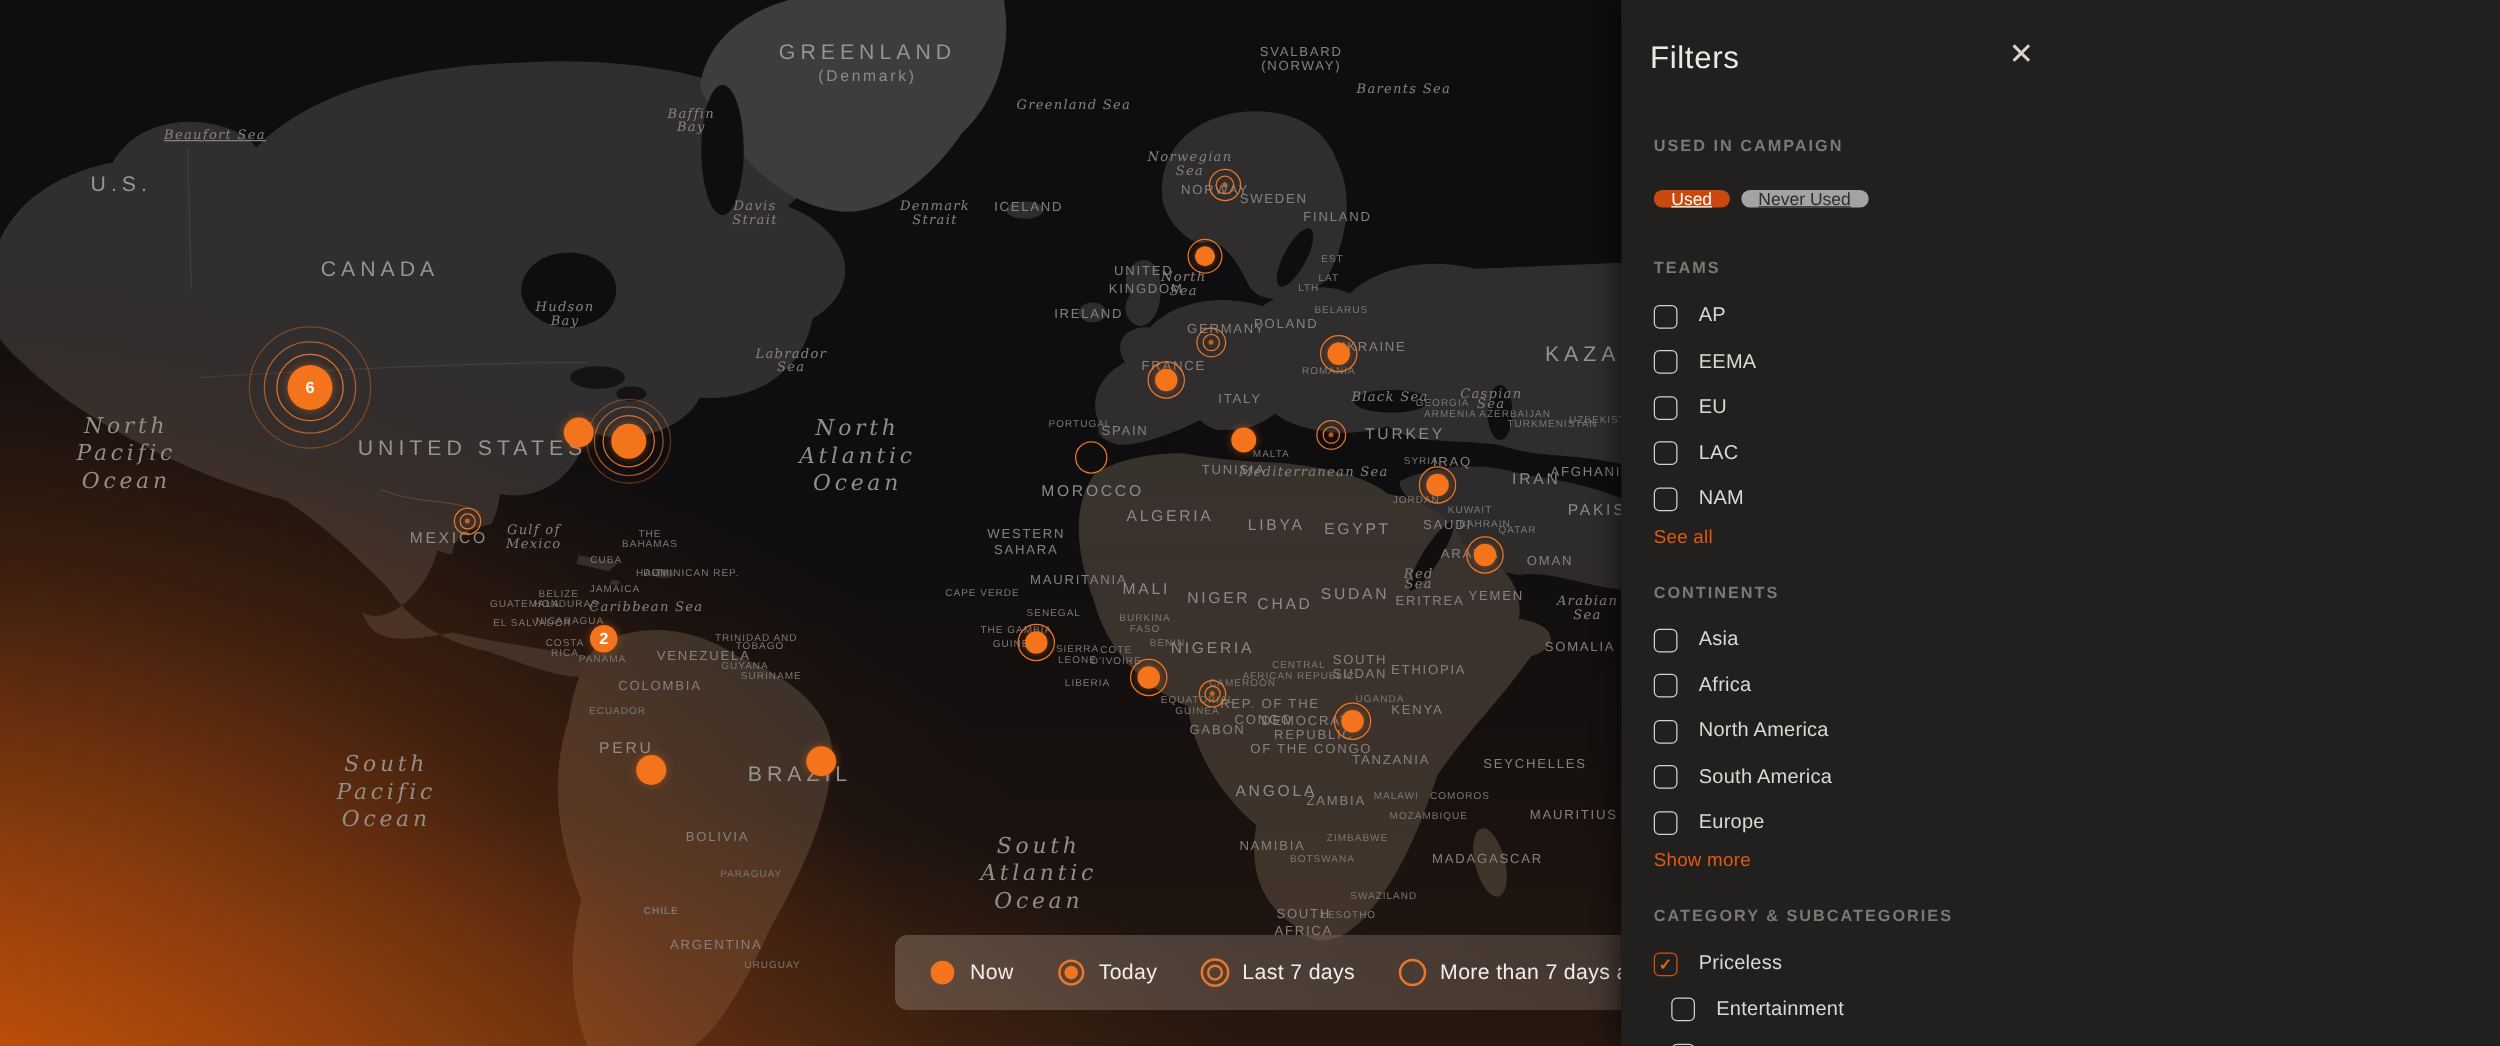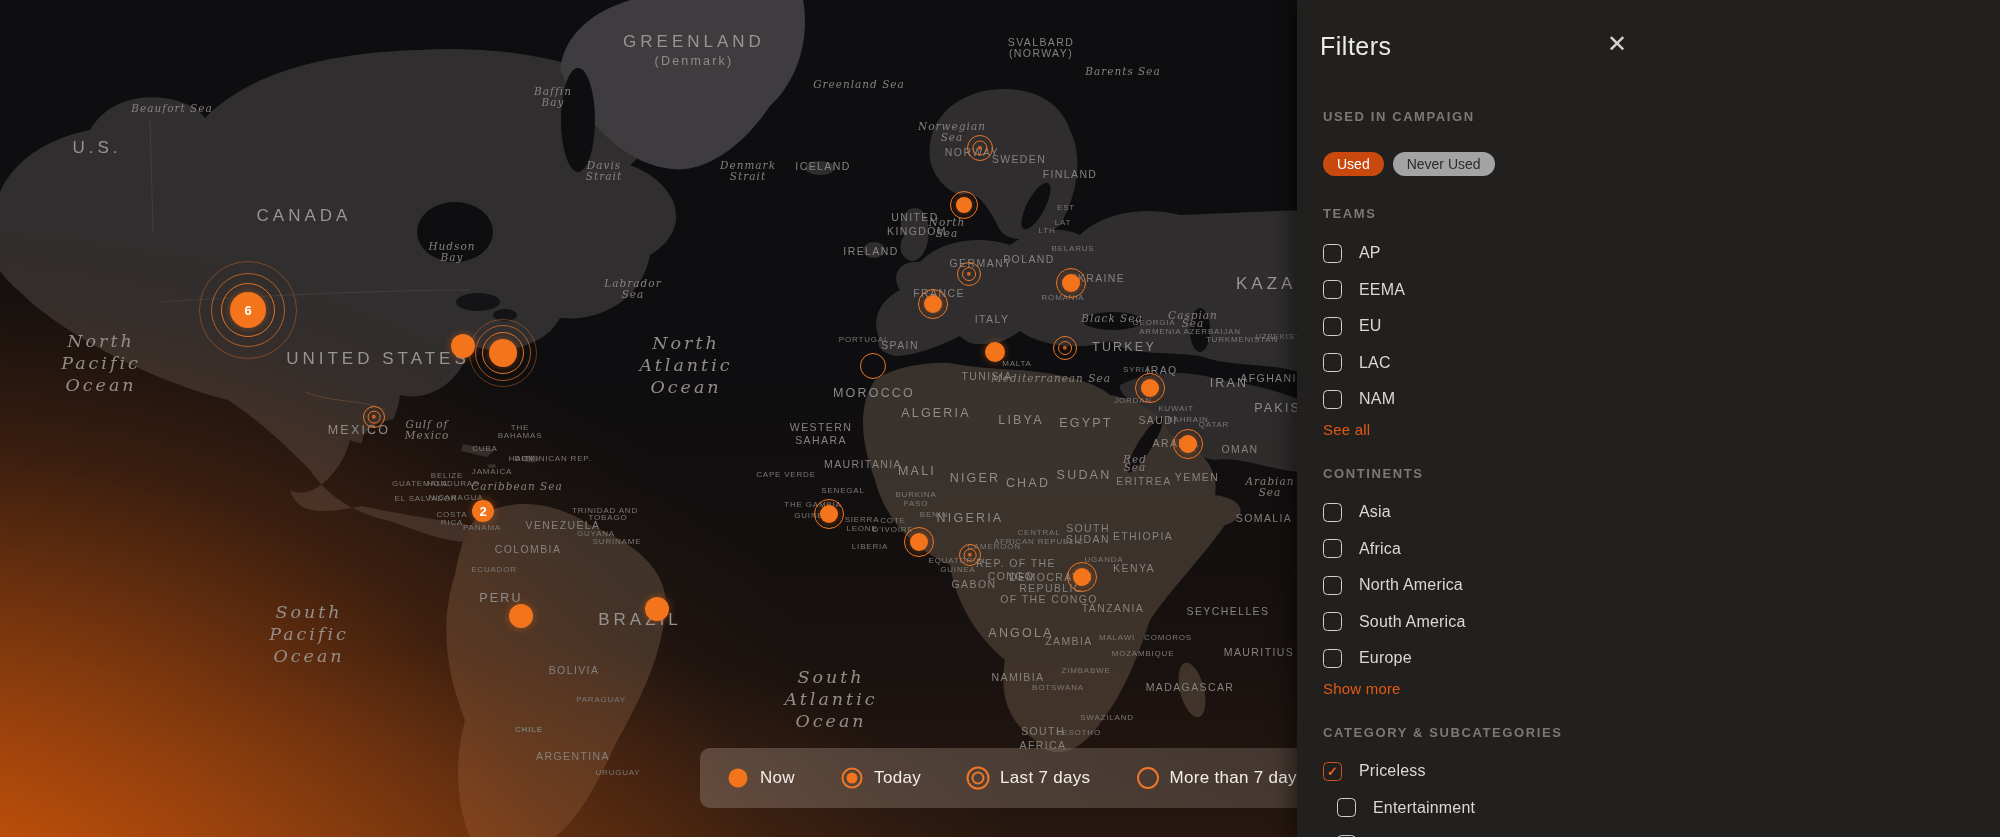--- a/index.html
+++ b/index.html
@@ -21,37 +21,37 @@
   .mlabel.xs{font-size:8px;letter-spacing:0.8px;color:#7b7876;}
   .mlabel.sea{font-family:"DejaVu Serif",serif;font-style:italic;font-size:10.5px;letter-spacing:1px;color:#87817d;}
   .mlabel.sealg{font-family:"DejaVu Serif",serif;font-style:italic;font-size:17.5px;letter-spacing:3px;color:#948d88;}
   
   .marker{position:absolute;width:0;height:0;}
   .marker>div{position:absolute;left:0;top:0;transform:translate(-50%,-50%);border-radius:50%;}
   .mk-dot{background:#f4741c;box-shadow:0 0 8px rgba(244,116,28,.45);}
   .mk-ring{border:1.5px solid #ec7728;box-sizing:border-box;background:transparent;}
   .mk-num{position:absolute;left:0;top:0;transform:translate(-50%,-50%);color:#fff;font-size:13px;font-weight:bold;z-index:2;}
   
-  .legend-bar{position:absolute;left:700px;top:748px;width:640px;height:60px;z-index:5;border-radius:10px;
+  .legend-bar{position:absolute;left:716px;top:748px;width:640px;height:60px;z-index:5;border-radius:10px;
     background:linear-gradient(90deg, rgba(140,120,107,.48), rgba(118,104,96,.40));
-    display:flex;align-items:center;gap:34px;padding:0 0 0 26px;box-sizing:border-box;justify-content:space-between;}
+    display:flex;align-items:center;gap:34px;padding:0 0 0 26px;box-sizing:border-box;}
   .legend-item{display:flex;align-items:center;gap:10px;}
   .legend-label{font-size:17px;color:#f2eeea;letter-spacing:.3px;white-space:nowrap;}
   .lgico{position:relative;width:24px;height:24px;flex:0 0 24px;}
   .lgico>i{position:absolute;left:50%;top:50%;transform:translate(-50%,-50%);border-radius:50%;display:block;}
   .lgico .d{background:#f4741c;}
   .lgico .r{border:2px solid #ec7728;box-sizing:border-box;}
   
   .panel{position:absolute;left:1297px;top:0;width:703px;height:837px;background:#21201e;z-index:10;
     box-shadow:-6px 0 18px rgba(0,0,0,.45);}
   .panel-title{position:absolute;left:23px;top:32px;font-size:25px;font-weight:400;color:#eceae7;letter-spacing:.5px;}
   .panel-close{position:absolute;left:310px;top:32px;font-size:24px;font-weight:200;color:#d6d3d0;cursor:pointer;line-height:1;}
   .sec-label{position:absolute;left:26px;font-size:13px;font-weight:bold;letter-spacing:1.6px;color:#7c7875;}
   .pill-row{position:absolute;left:26px;top:152px;display:flex;gap:9px;}
-  .pill{height:24px;border-radius:14px;display:flex;align-items:center;padding:0 14px;font-size:14px;cursor:pointer;}
+  .pill{height:14px;border-radius:14px;display:flex;align-items:center;padding:0 14px;font-size:14px;cursor:pointer;text-decoration:underline;}
   .pill.on{background:#c9480e;color:#ffffff;}
   .pill.off{background:#a3a3a3;color:#2e2b29;}
   .check-list{position:absolute;left:26px;}
   .cbrow{height:36.5px;display:flex;align-items:center;cursor:pointer;}
   .cb{width:19px;height:19px;border:1.6px solid #d3d0cd;border-radius:4.5px;box-sizing:border-box;flex:0 0 19px;
     display:flex;align-items:center;justify-content:center;}
   .cb.checked{border-color:#cf5317;color:#e0641c;font-size:13px;font-weight:bold;}
   .cblabel{margin-left:17px;font-size:16px;color:#dbd8d5;letter-spacing:.2px;}
   .plink{position:absolute;left:26px;font-size:15px;color:#e05a12;cursor:pointer;letter-spacing:.2px;}
 </style>
@@ -226,21 +226,21 @@
       <span class="mlabel xs" style="left: 596px; top: 533px;">GUYANA</span>
       <span class="mlabel xs" style="left: 617px; top: 541px;">SURINAME</span>
       <span class="mlabel sm" style="left: 528px; top: 549px;">COLOMBIA</span>
       <span class="mlabel xs" style="left: 494px; top: 569px;">ECUADOR</span>
       <span class="mlabel md" style="left: 501px; top: 598px;">PERU</span>
       <span class="mlabel sm" style="left: 574px; top: 670px;">BOLIVIA</span>
       <span class="mlabel xs" style="left: 601px; top: 699px;">PARAGUAY</span>
       <span class="mlabel xs" style="left: 529px; top: 729px; font-weight: bold;">CHILE</span>
       <span class="mlabel sm" style="left: 573px; top: 756px;">ARGENTINA</span>
       <span class="mlabel xs" style="left: 618px; top: 772px;">URUGUAY</span>
-      <span class="mlabel sea" style="left: 172px; top: 108px;">Beaufort Sea</span>
+      <span class="mlabel sea" style="left: 172px; top: 108px; text-decoration: underline;">Beaufort Sea</span>
       <span class="mlabel sea" style="left: 553px; top: 91px;">Baffin</span>
       <span class="mlabel sea" style="left: 553px; top: 102px;">Bay</span>
       <span class="mlabel sea" style="left: 604px; top: 165px;">Davis</span>
       <span class="mlabel sea" style="left: 604px; top: 176px;">Strait</span>
       <span class="mlabel sea" style="left: 452px; top: 246px;">Hudson</span>
       <span class="mlabel sea" style="left: 452px; top: 257px;">Bay</span>
       <span class="mlabel sea" style="left: 633px; top: 283px;">Labrador</span>
       <span class="mlabel sea" style="left: 633px; top: 294px;">Sea</span>
       <span class="mlabel sea" style="left: 859px; top: 84px;">Greenland Sea</span>
       <span class="mlabel sea" style="left: 748px; top: 165px;">Denmark</span>

